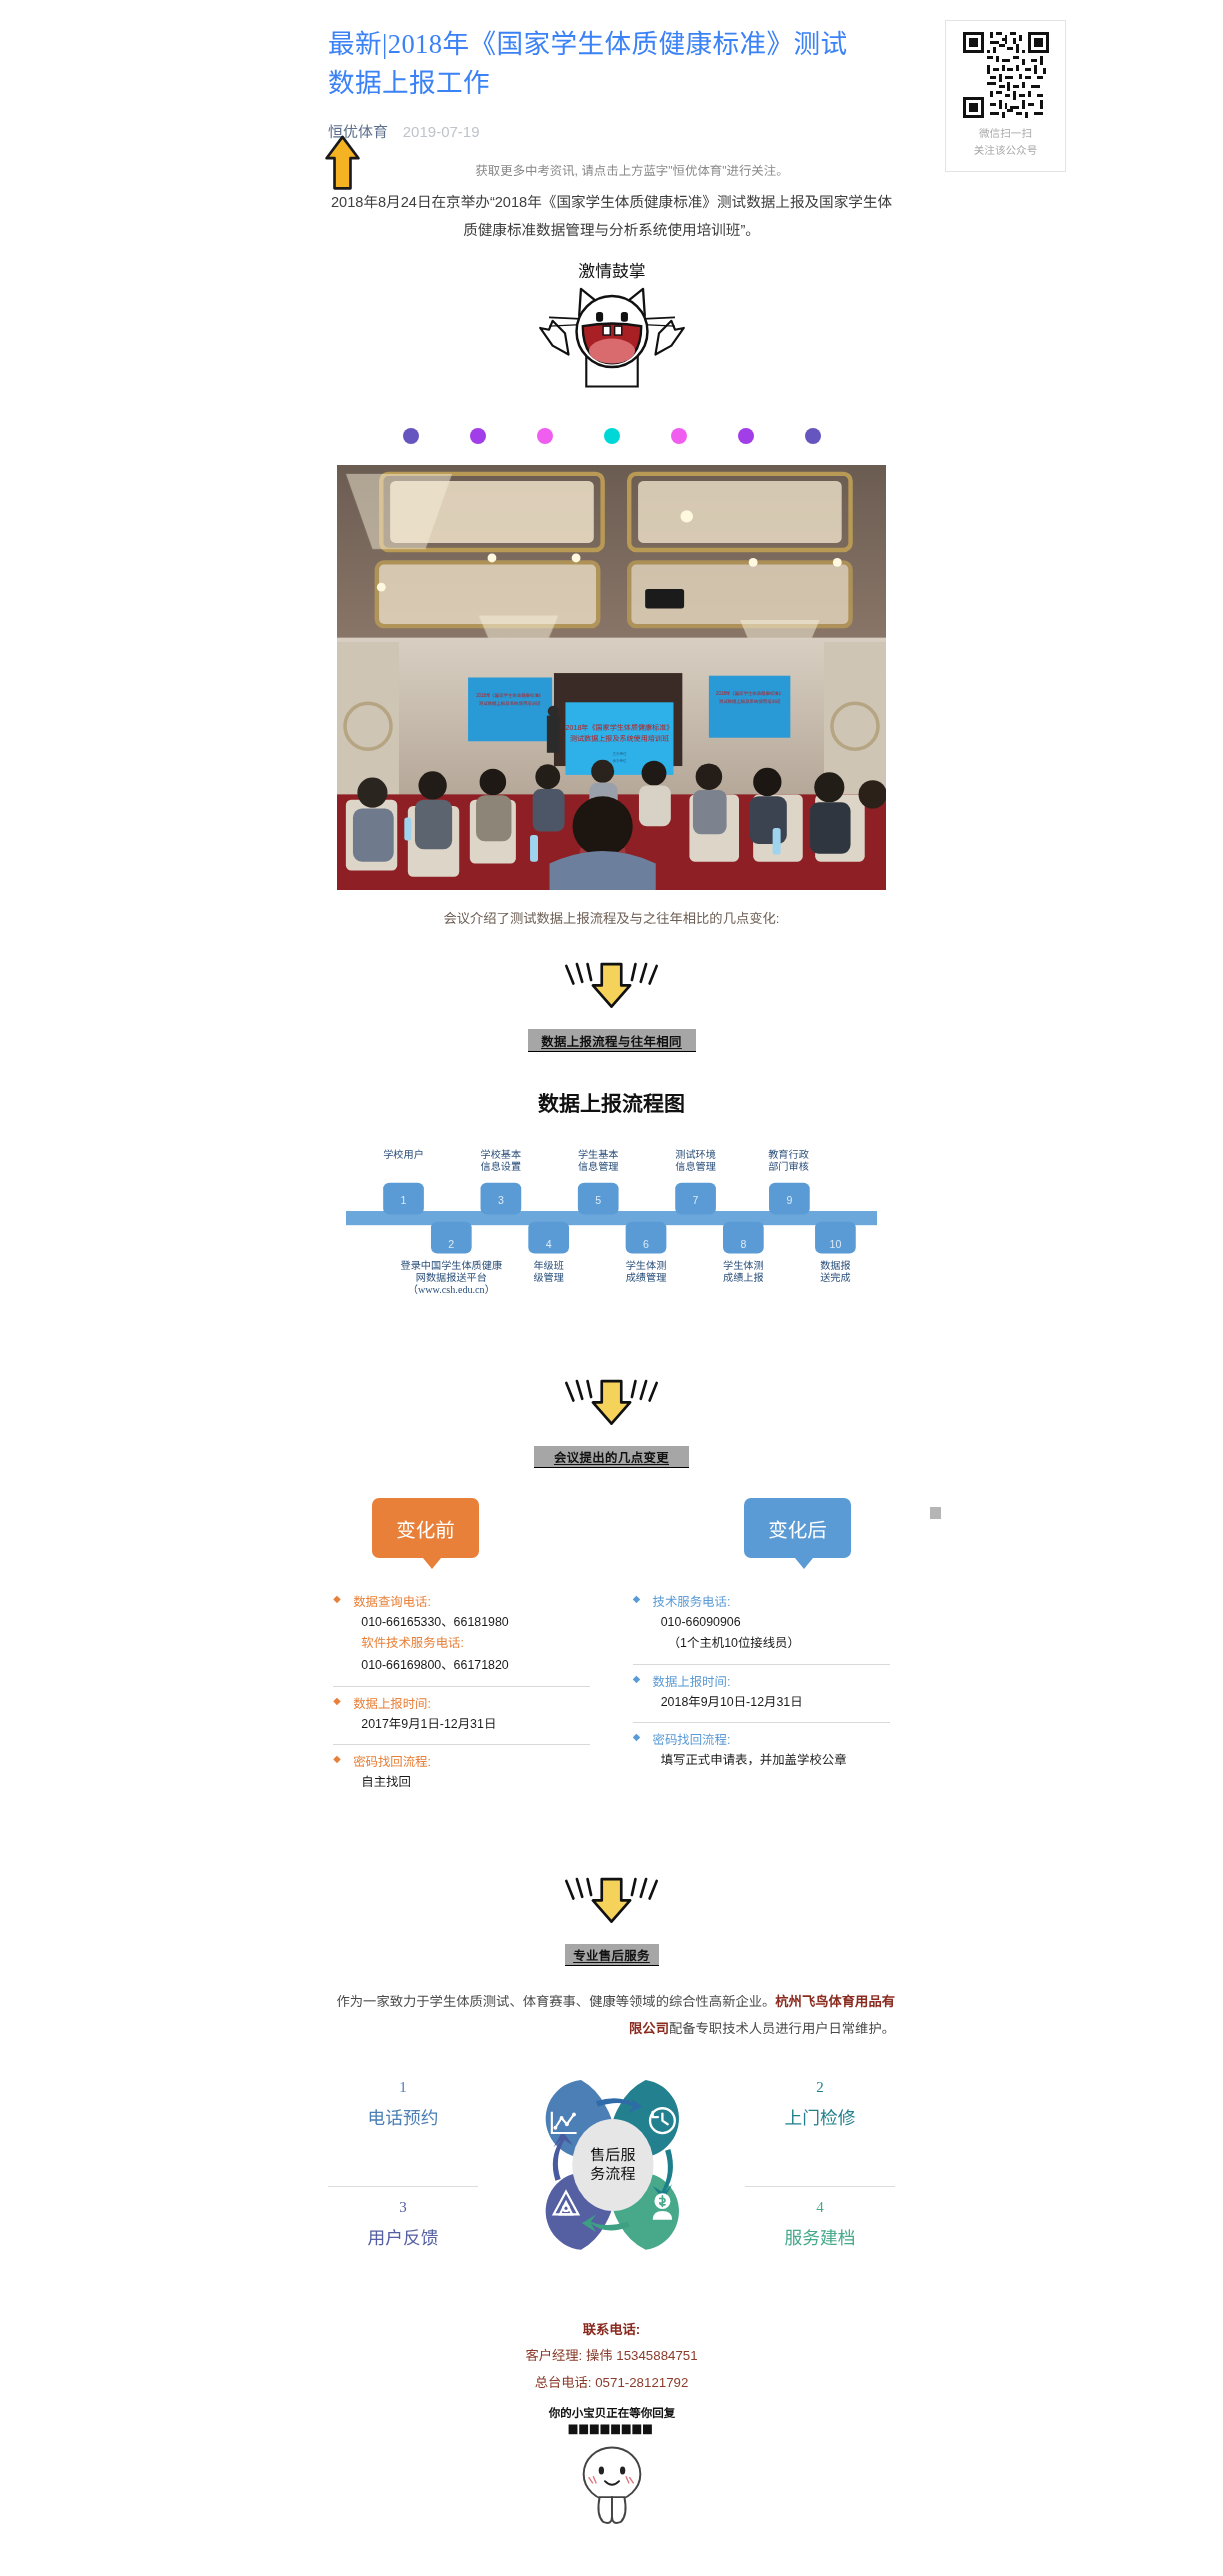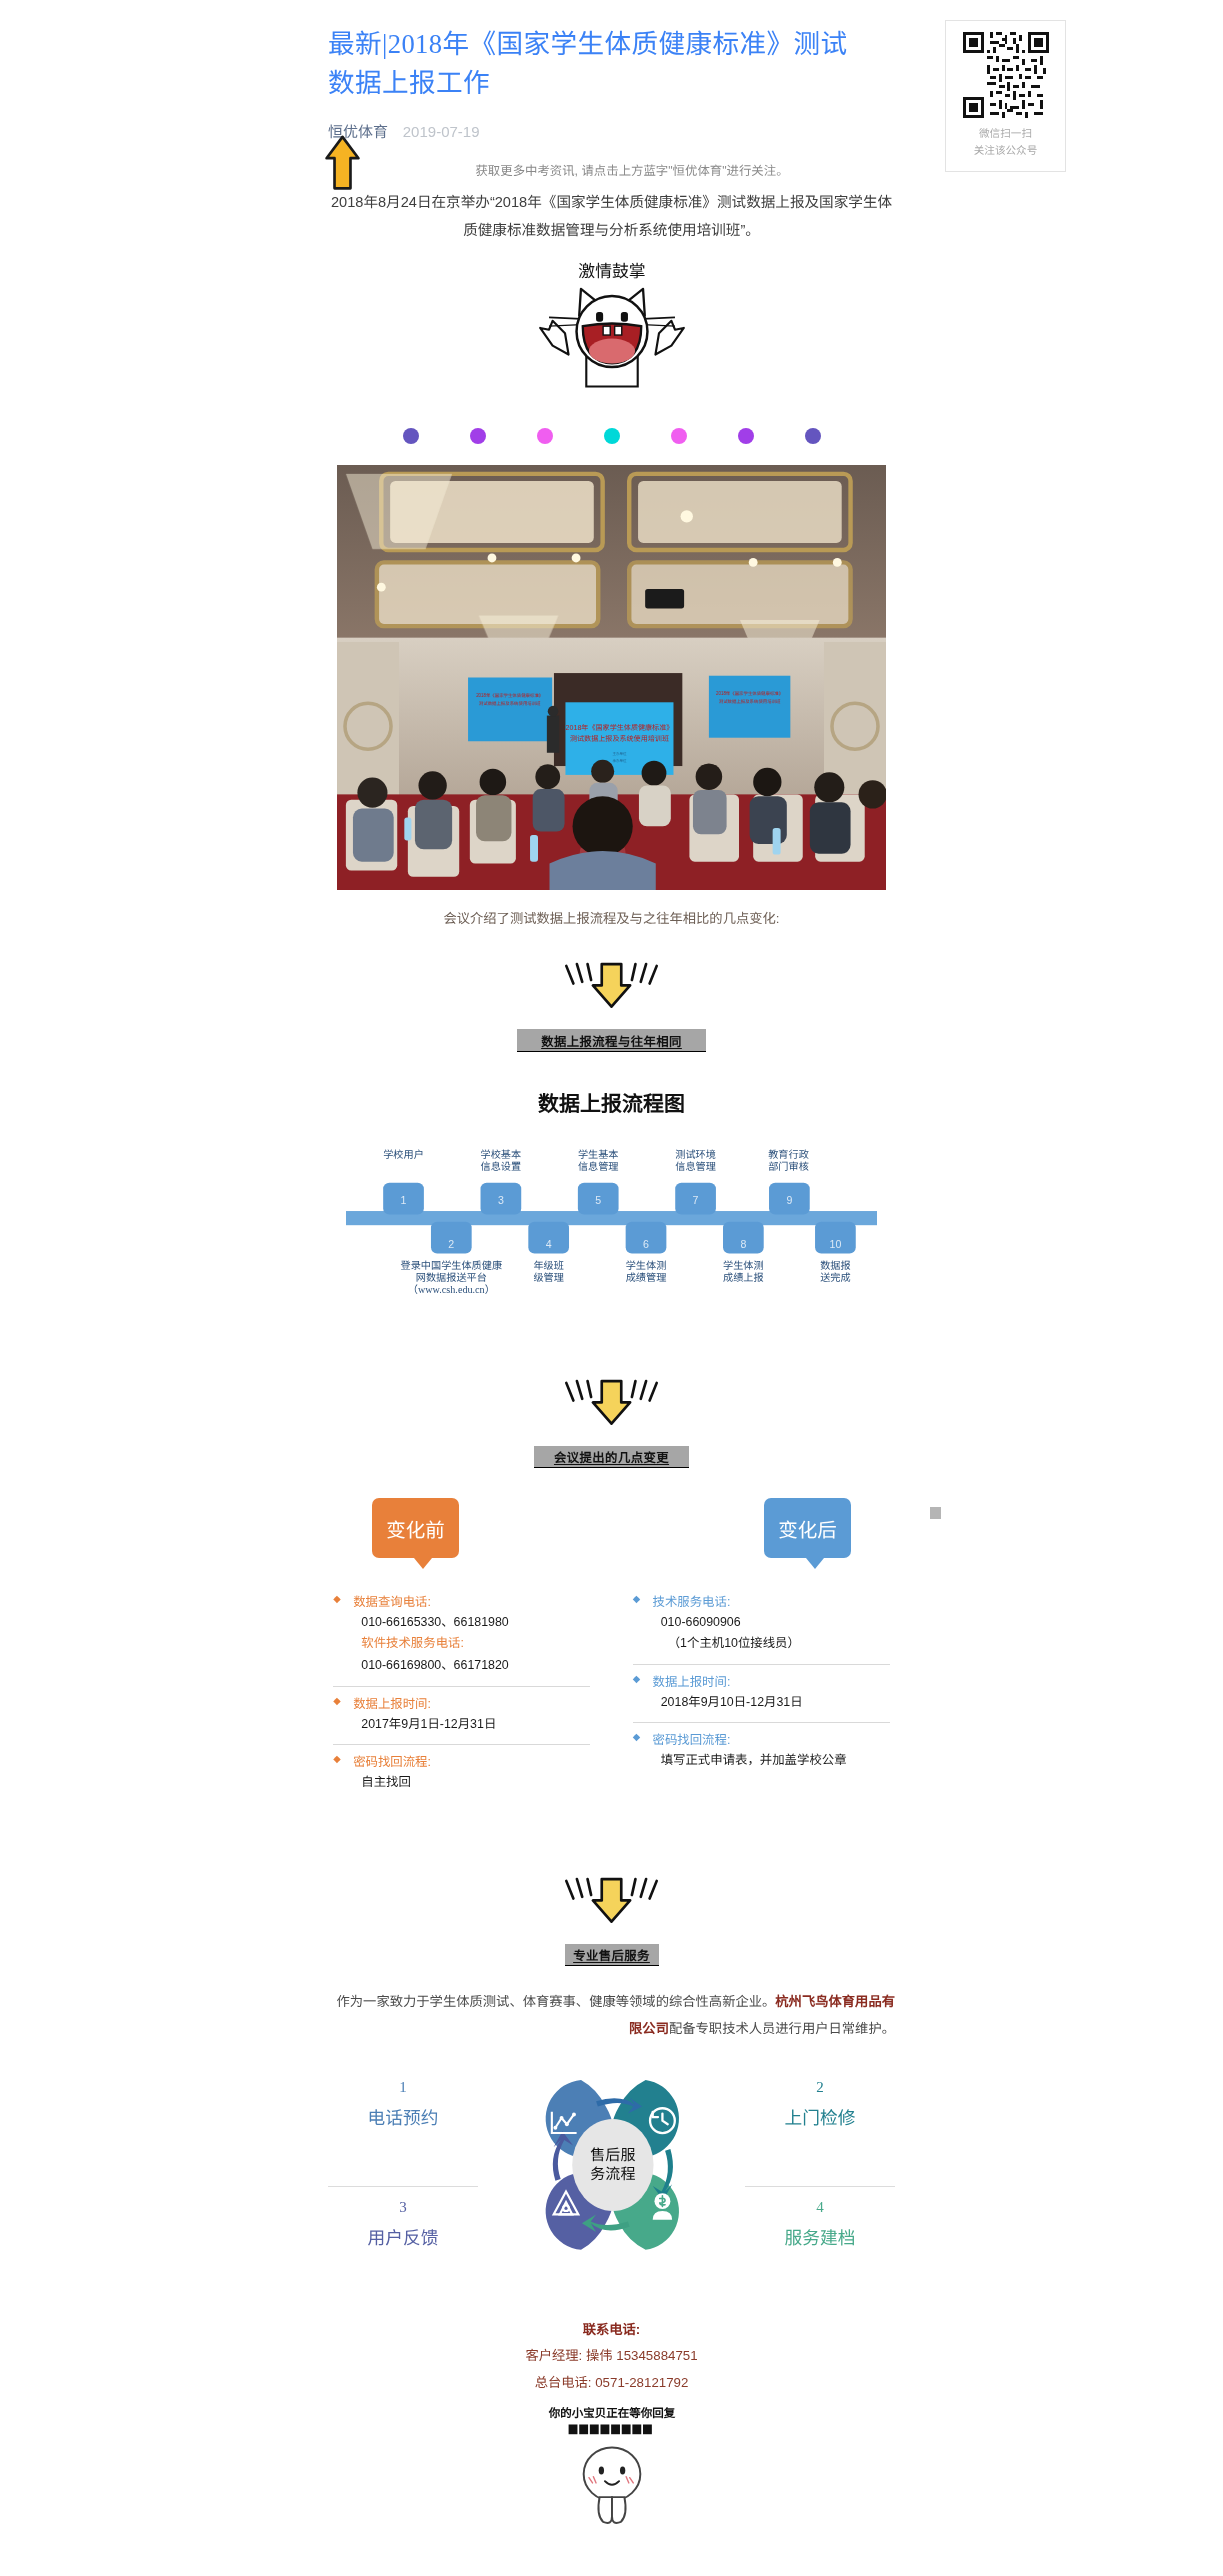--- a/index.html
+++ b/index.html
@@ -63,41 +63,41 @@
 
   .caption-line {
     text-align:center; font-size: 13.3px; color:#6d5f55; margin-top: 18px;
   }
 
   
   .arrow-block { text-align:center; margin-top: 30px; }
   .arrow-block svg { display:inline-block; }
 
   .sec-banner {
-    display:block; margin: 14px auto 0; width: 189px;
+    display:block; margin: 14px auto 0; width: 168px;
     background: #a6a6a6; text-align:center;
     font-size: 12.4px; font-weight:bold; color:#111;
     padding: 2.7px 0 0.9px; letter-spacing:0.4px;
     text-decoration: underline; text-underline-offset: 1.8px;
     border-bottom: 1.8px solid #000;
   }
 
   
   .flow { margin-top: 35px; }
   .flow-title {
     text-align:center; font-family:"Liberation Serif","DejaVu Serif",serif;
     font-size: 21px; font-weight:bold; color:#111; margin-bottom: 25px;
   }
   .flow-svg { display:block; margin: 0 auto; }
 
   
   .compare { margin-top: 21px; position:relative; }
   .bubbles { display:flex; justify-content:space-between; padding: 0 44px; margin-top: 30px; }
   .bubble {
-    width: 87px; height: 60px; border-radius: 7px;
+    width: 107px; height: 60px; border-radius: 7px;
     display:flex; align-items:center; justify-content:center;
     color:#fff; font-size: 19.5px; position:relative;
     font-family:"Liberation Serif","DejaVu Serif",serif;
   }
   .bubble::after {
     content:""; position:absolute; bottom:-10.6px; left: 48%;
     border-left: 9.7px solid transparent; border-right: 9.7px solid transparent;
     border-top: 11.5px solid currentColor;
   }
   .bubble.before { background:#e8803a; }

